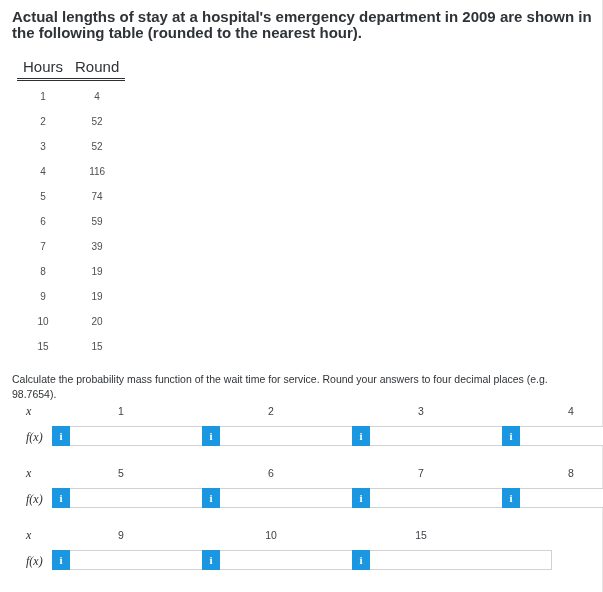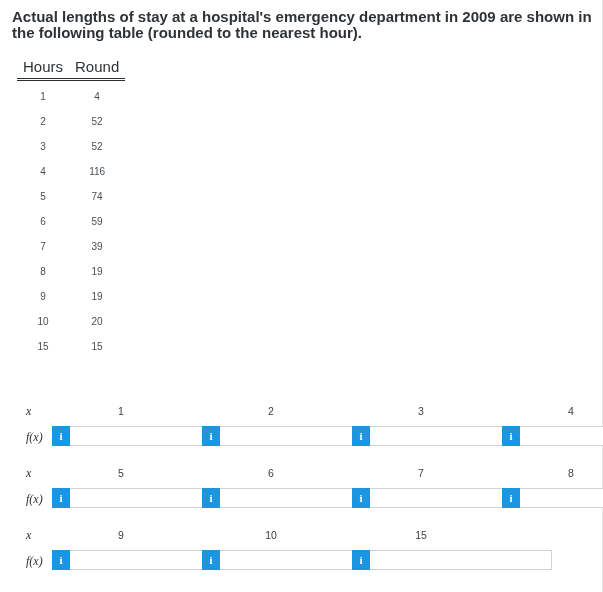--- a/index.html
+++ b/index.html
@@ -203,20 +203,21 @@
           <td>10</td>
           <td>20</td>
         </tr>
         <tr>
           <td>15</td>
           <td>15</td>
         </tr>
       </tbody>
   </table>
 
+  <div class="question">Calculate the probability mass function of the wait time for service. Round your answers to four decimal places (e.g. 98.7654).</div>
 
   <div class="answer-block r1">
       <div class="row-label x-lab">x</div>
       <div class="row-label fx-lab">f(x)</div>
       <div class="cells">
         <div class="cell" style="left: 0px; width: 138px;">
           <span class="x-val">1</span>
           <div class="field" style="width: 138px;">
             <span class="badge info">i</span>
             <input type="text" class="input-box" placeholder="" style="">

